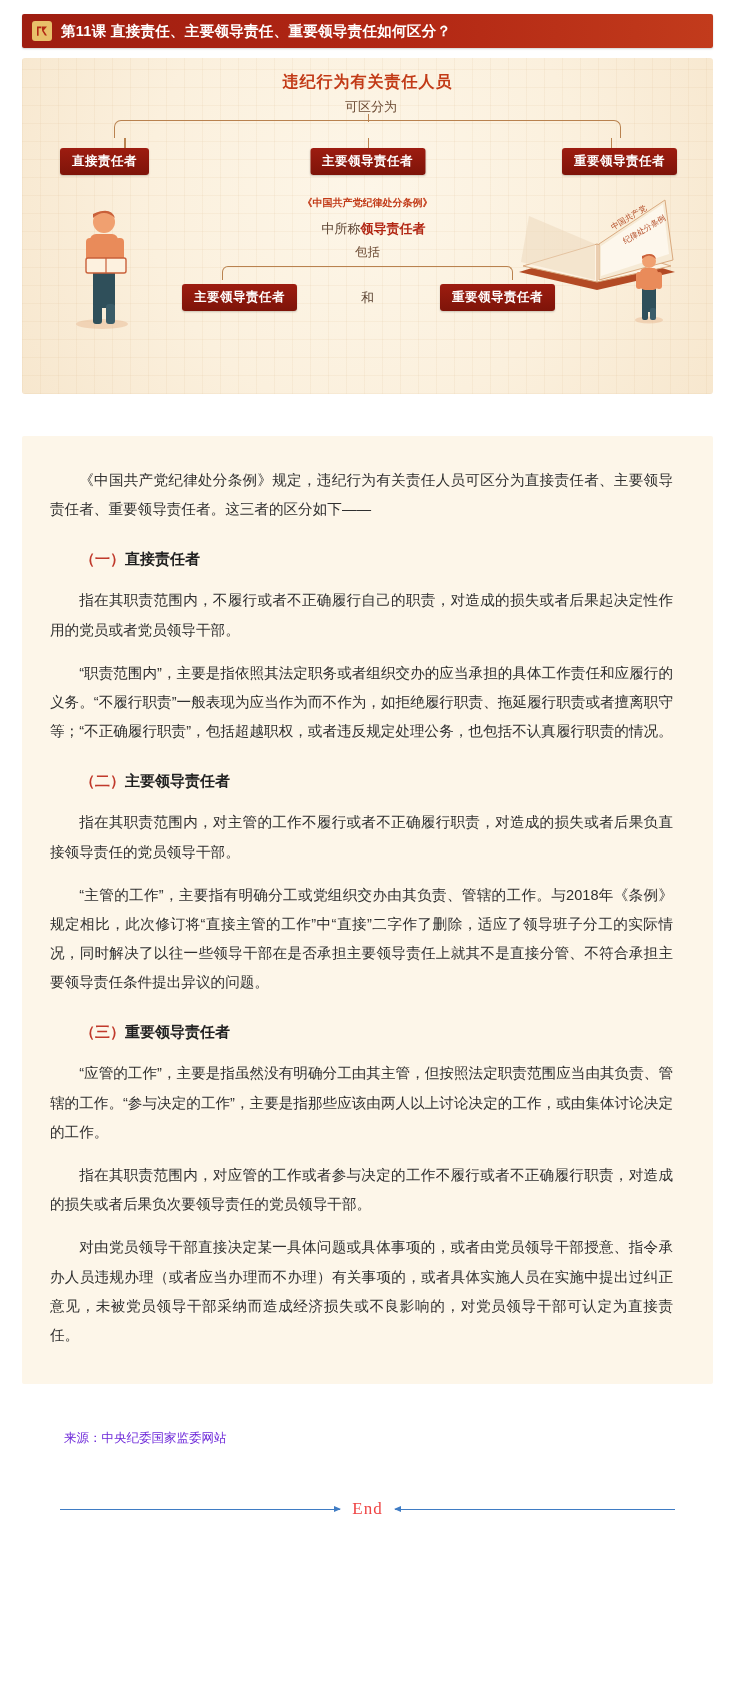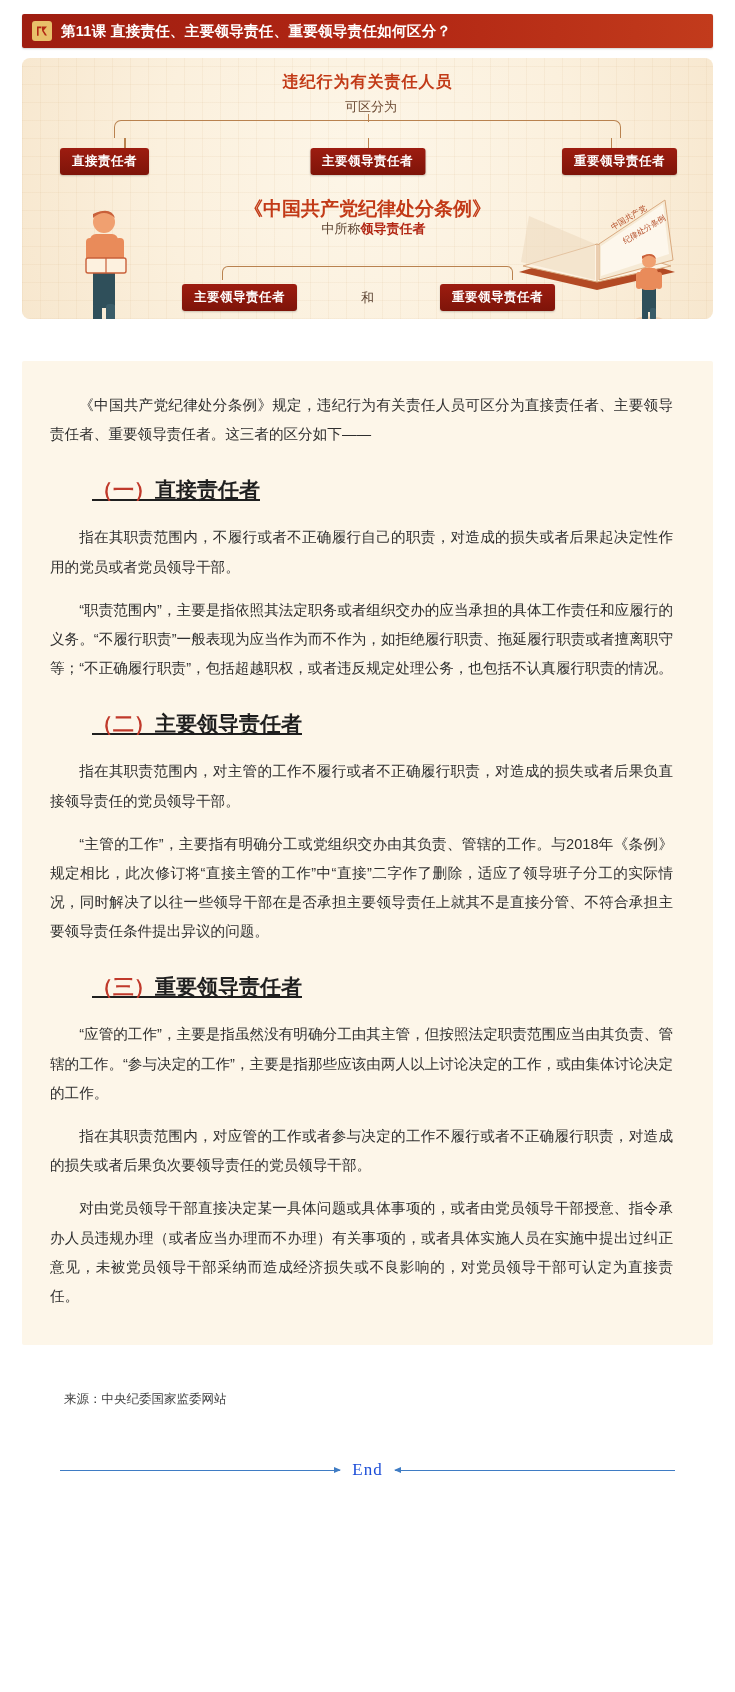--- a/index.html
+++ b/index.html
@@ -44,24 +44,24 @@
     letter-spacing: 0.3px;
     white-space: nowrap;
     overflow: hidden;
     text-overflow: ellipsis;
   }
 
   
   .info-wrap { padding: 10px 22px 0 22px; }
   .infographic {
     position: relative;
-    height: 261px;
+    height: 336px;
     background:
       radial-gradient(circle at 50% 40%, #fdf6e8 0%, #fbf0dd 55%, #f7e7ce 100%);
-    border-radius: 8px;
+    border-radius: 3px;
     overflow: hidden;
   }
   .infographic::before {
     content: "";
     position: absolute;
     inset: 0;
     background-image:
       repeating-linear-gradient(0deg, rgba(210,170,120,0.10) 0 1px, transparent 1px 18px),
       repeating-linear-gradient(90deg, rgba(210,170,120,0.10) 0 1px, transparent 1px 18px);
     pointer-events: none;
@@ -120,21 +120,21 @@
     box-shadow: 0 1px 2px rgba(0,0,0,0.2);
     letter-spacing: 0.5px;
   }
   .chip-l { left: 38px; top: 90px; }
   .chip-c { left: 50%; transform: translateX(-50%); top: 90px; }
   .chip-r { right: 36px; top: 90px; }
 
   .ig-mid-title {
     position: absolute; left: 0; right: 0; top: 138px;
     text-align: center;
-    font-size: 19px;
+    font-size: 10px;
     font-weight: bold;
     color: #c23a17;
     font-family: Liberation Mono, monospace;
   }
   .ig-mid-line2 {
     position: absolute; left: 0; right: 0; top: 162px;
     text-align: center;
     font-size: 13px;
     color: #5d4534;
     margin-left: 12px;
@@ -183,31 +183,30 @@
   }
   .article p {
     margin: 0 0 14px 0;
     text-indent: 2em;
   }
   .article p:last-child { margin-bottom: 0; }
   .sec-head {
     margin: 20px 0 12px 0;
     text-indent: 2em;
     font-weight: bold;
-    font-size: 21px;
+    font-size: 15px;
     color: #1f1f1f;
-    text-decoration: underline;
   }
   .sec-head .num { color: #c0392b; }
 
   
   .source {
     padding: 46px 22px 0 64px;
     font-size: 12.5px;
-    color: #404040;
+    color: #6d28d9;
   }
   .end-wrap {
     margin-top: 52px;
     padding: 0 60px 40px 60px;
     display: flex;
     align-items: center;
     justify-content: center;
     gap: 12px;
   }
   .end-line {
@@ -224,21 +223,21 @@
     border-bottom: 3.5px solid transparent;
   }
   .end-line.right::before {
     content:"";
     position:absolute; left:-1px; top:-3px;
     border-right: 7px solid #3f7cc4;
     border-top: 3.5px solid transparent;
     border-bottom: 3.5px solid transparent;
   }
   .end-text {
-    color: #1d4ed8;
+    color: #ef4444;
     font-size: 17px;
     font-family: "Liberation Serif", serif;
     letter-spacing: 1px;
   }
 </style>
 </head>
 <body>
 
 <div class="header-wrap">
   <div class="header-bar">
@@ -297,20 +296,21 @@
             <text x="112" y="58" transform="rotate(-31 112 58)">纪律处分条例</text>
           </g>
           <path d="M82 58 L16 30 L8 76 L82 94 Z" fill="#ecd9bd" opacity="0.55"></path>
         </svg>
       </div>
 
       <div class="ig-mid-title">《中国共产党纪律处分条例》</div>
       <div class="ig-mid-line2">
         <span>中所称</span><b>领导责任者</b>
       </div>
+      <div class="ig-sub2">包括</div>
 
       <div class="ig-bracket2"></div>
       <div class="chip chip-b1">主要领导责任者</div>
       <div class="ig-and">和</div>
       <div class="chip chip-b2">重要领导责任者</div>
 
       <div class="person-r">
         <svg width="40" height="72" viewBox="0 0 40 72" aria-hidden="true">
           <ellipse cx="20" cy="68" rx="14" ry="3.5" fill="#e6b58e" opacity="0.45"></ellipse>
           <rect x="13" y="34" width="14" height="26" rx="3" fill="#2f4f5a"></rect>

